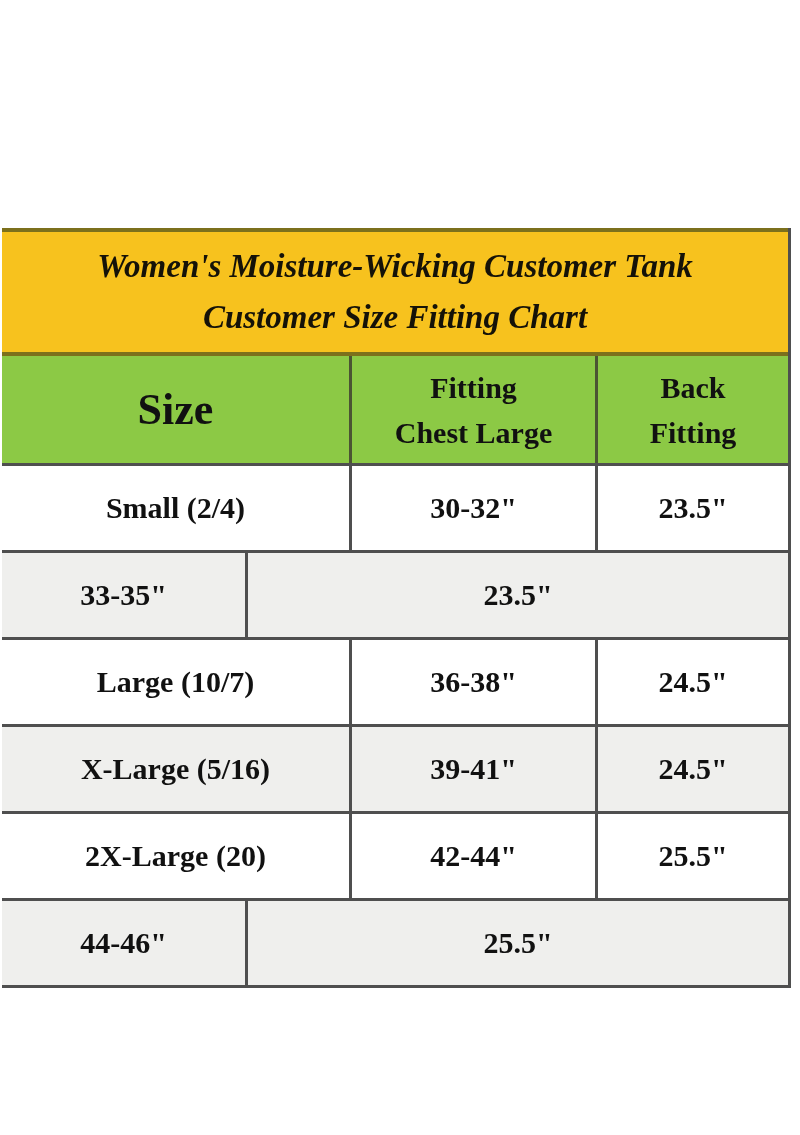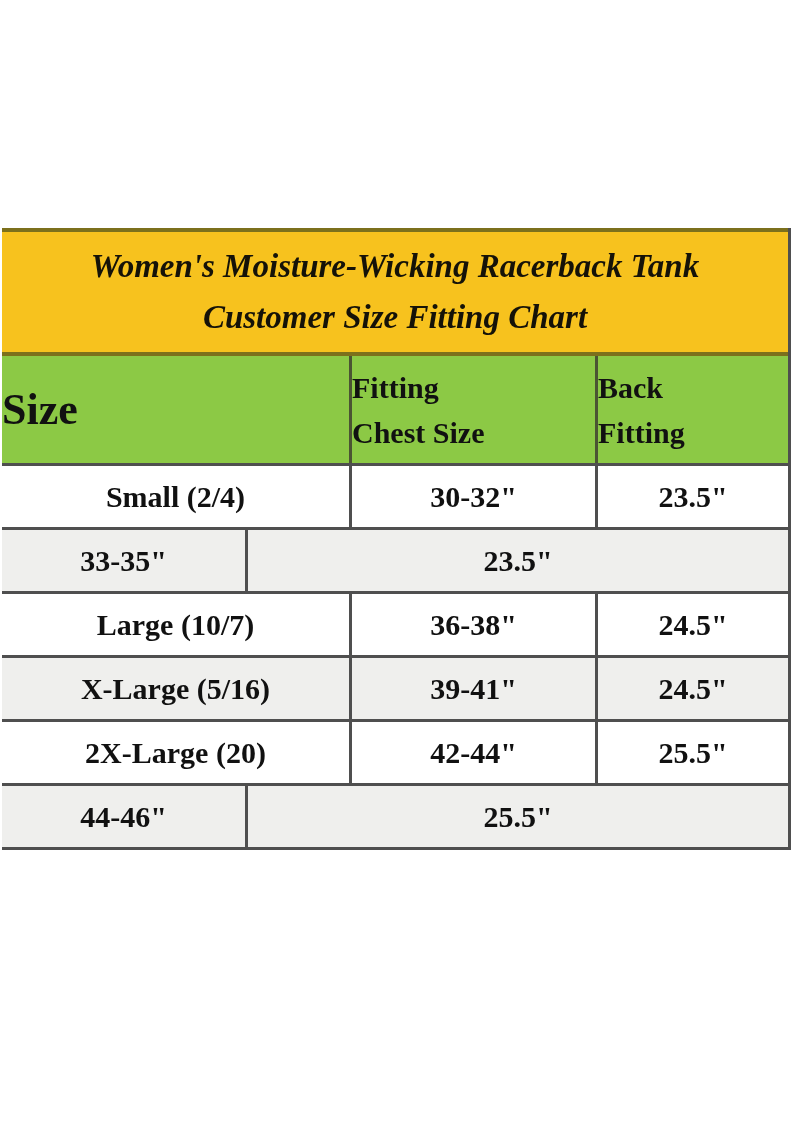--- a/index.html
+++ b/index.html
@@ -48,30 +48,30 @@
     height: 110px;
     background: var(--header-bg);
     border-bottom: 3px solid var(--grid-border);
     display: flex;
     font-weight: bold;
   }
   .header-cell {
     display: flex;
     flex-direction: column;
     justify-content: center;
-    align-items: flex-start;
+    align-items: center;
     text-align: center;
     font-size: 30px;
     line-height: 1.5;
     border-right: 3px solid #4B5433;
   }
   .header-cell.size-col { font-size: 44px; }
   .header-cell:last-child { border-right: none; border-radius: 7px; }
   .row {
-    height: 64px;
+    height: 87px;
     background: var(--row-bg);
     border-bottom: 3px solid var(--grid-border);
     display: flex;
     font-weight: bold;
     font-size: 30px;
   }
   .row.alt { background: var(--row-alt-bg); }
   .cell {
     display: flex;
     justify-content: center;
@@ -83,31 +83,31 @@
   .size-col  { width: 350px; }
   .chest-col { width: 246px; }
   .back-col  { width: 190px; flex: 1; }
 </style>
 </head>
 <body>
 
 <div class="chart">
 
   <div class="banner">
-    <div>Women's Moisture-Wicking Racerback Tank</div>
+    <div>Women's Moisture-Wicking Customer Tank</div>
     <div>Customer Size Fitting Chart</div>
   </div>
 
   <div class="header-row">
     <div class="header-cell size-col">
       <span>Size</span>
     </div>
     <div class="header-cell chest-col">
       <span>Fitting</span>
-      <span>Chest Size</span>
+      <span>Chest Large</span>
     </div>
     <div class="header-cell back-col">
       <span>Back</span>
       <span>Fitting</span>
     </div>
   </div>
 
   <div class="row">
     <div class="cell size-col">Small (2/4)</div>
     <div class="cell chest-col">30-32"</div>

